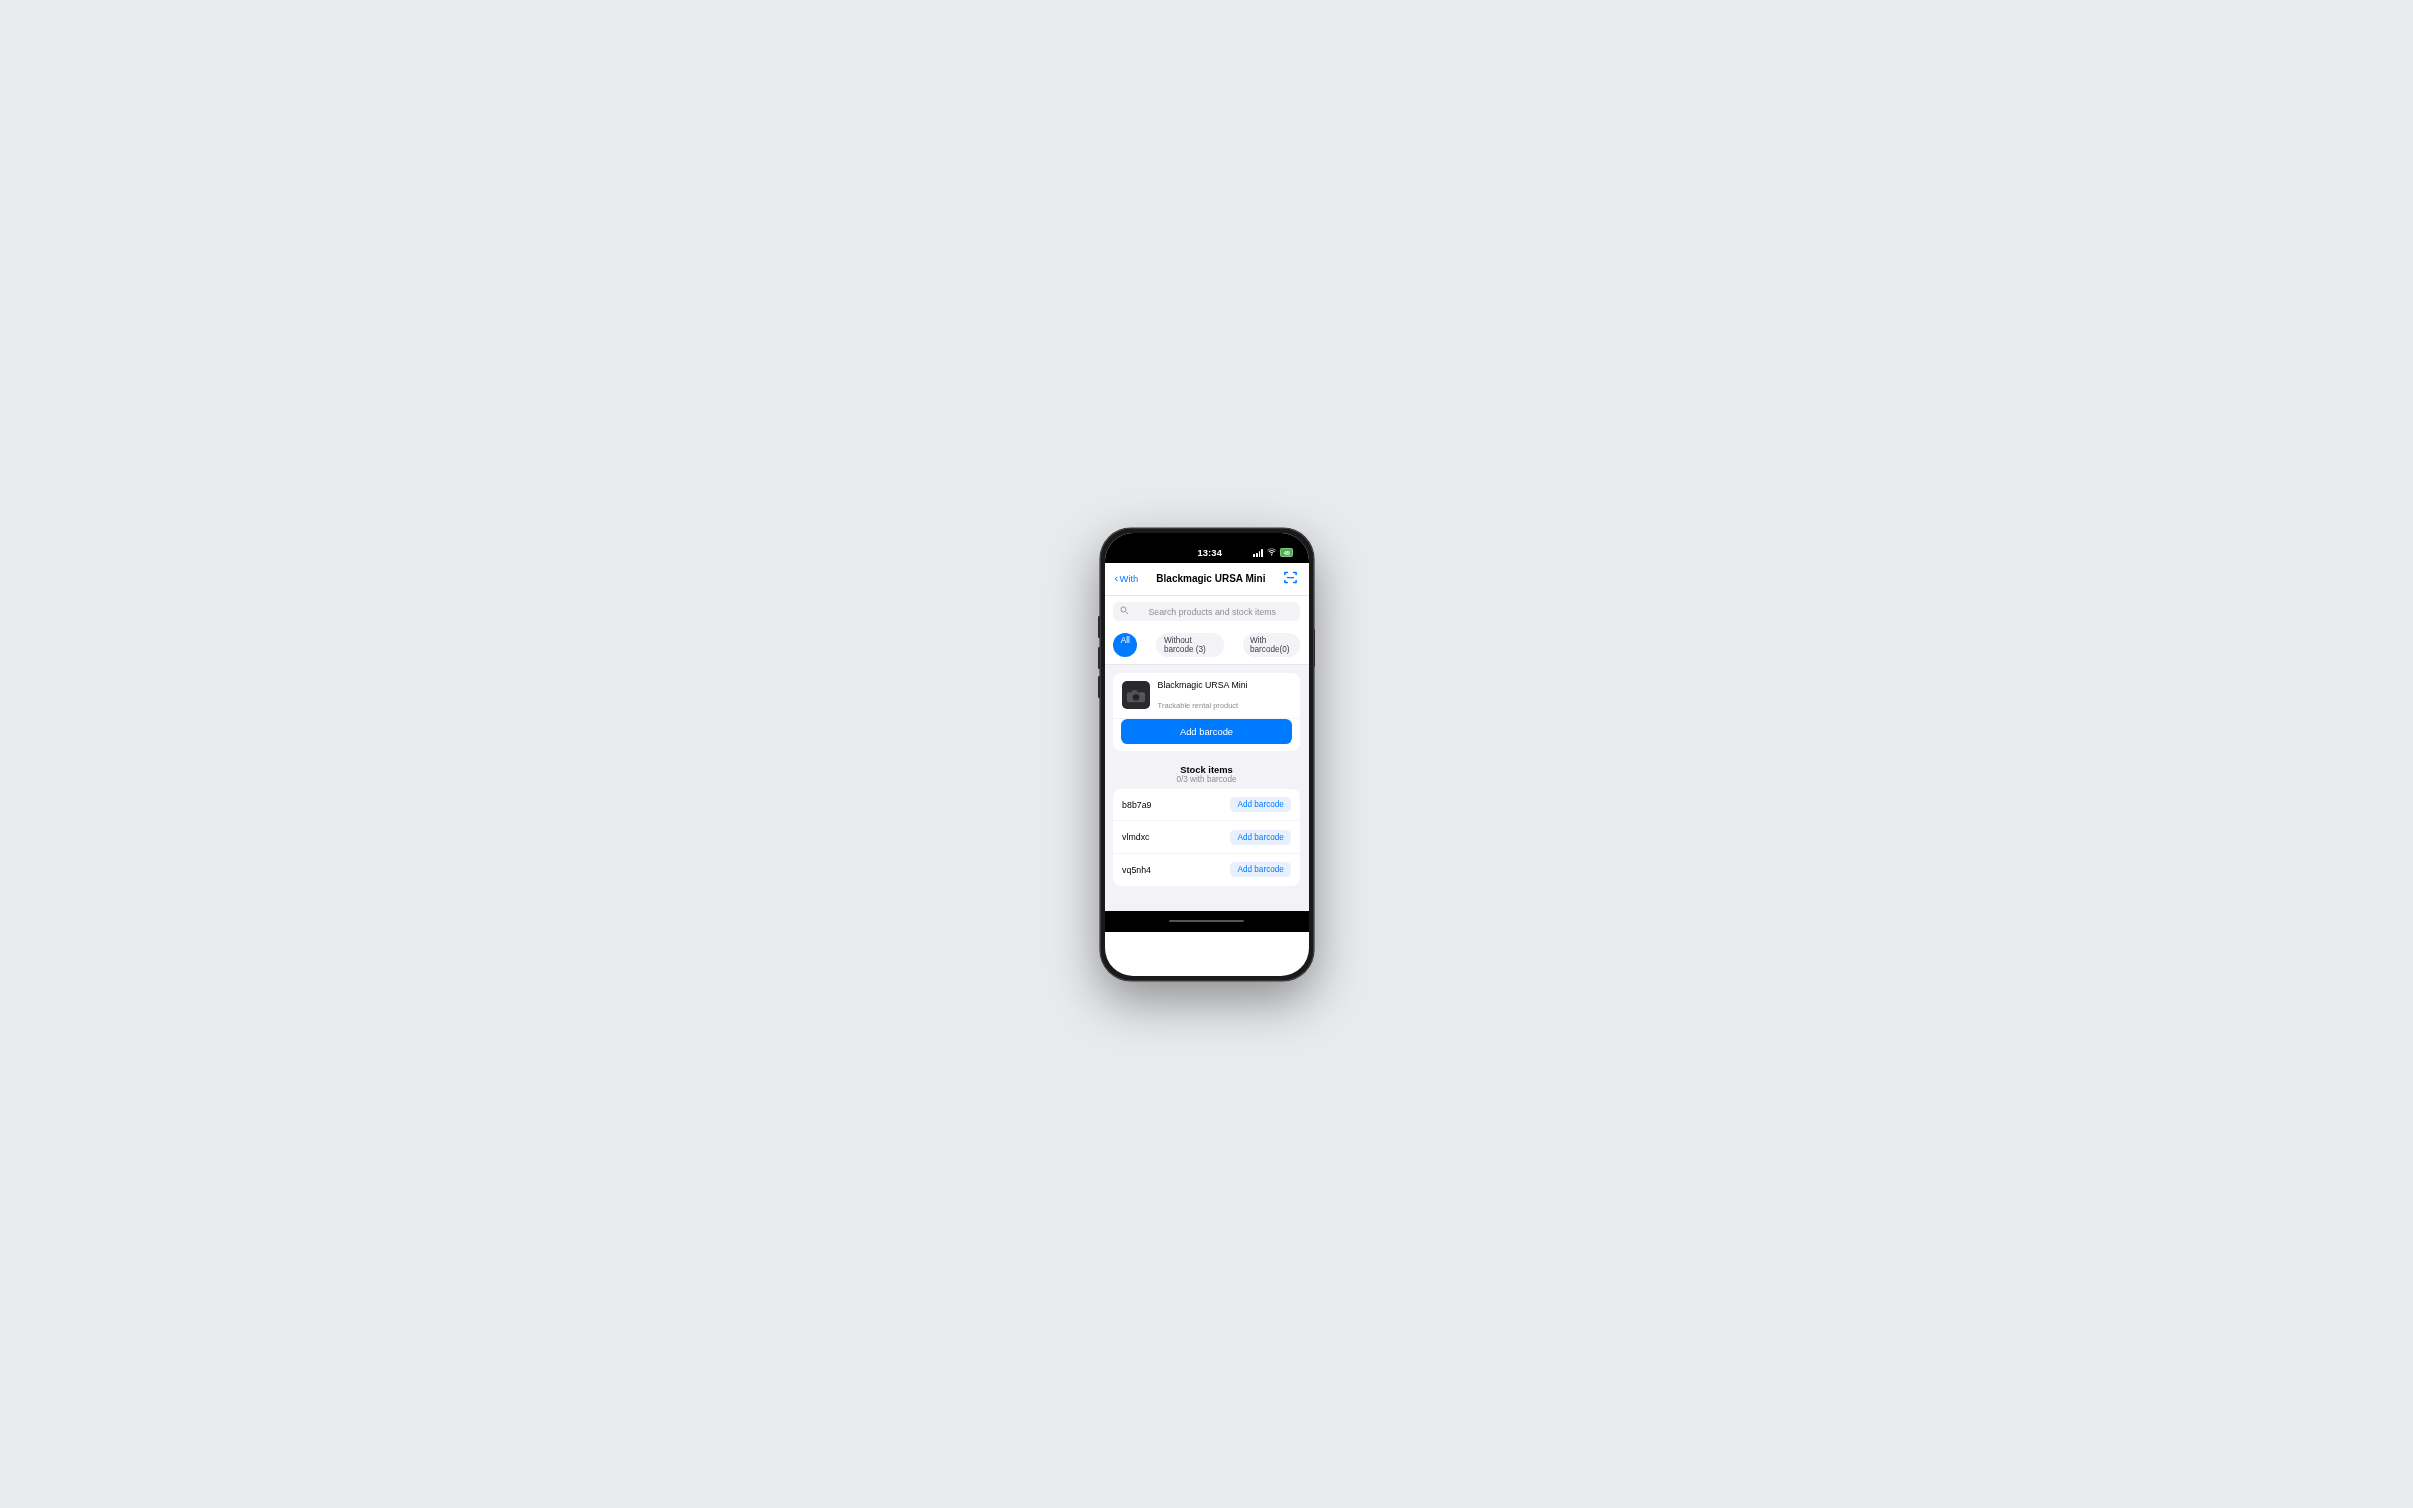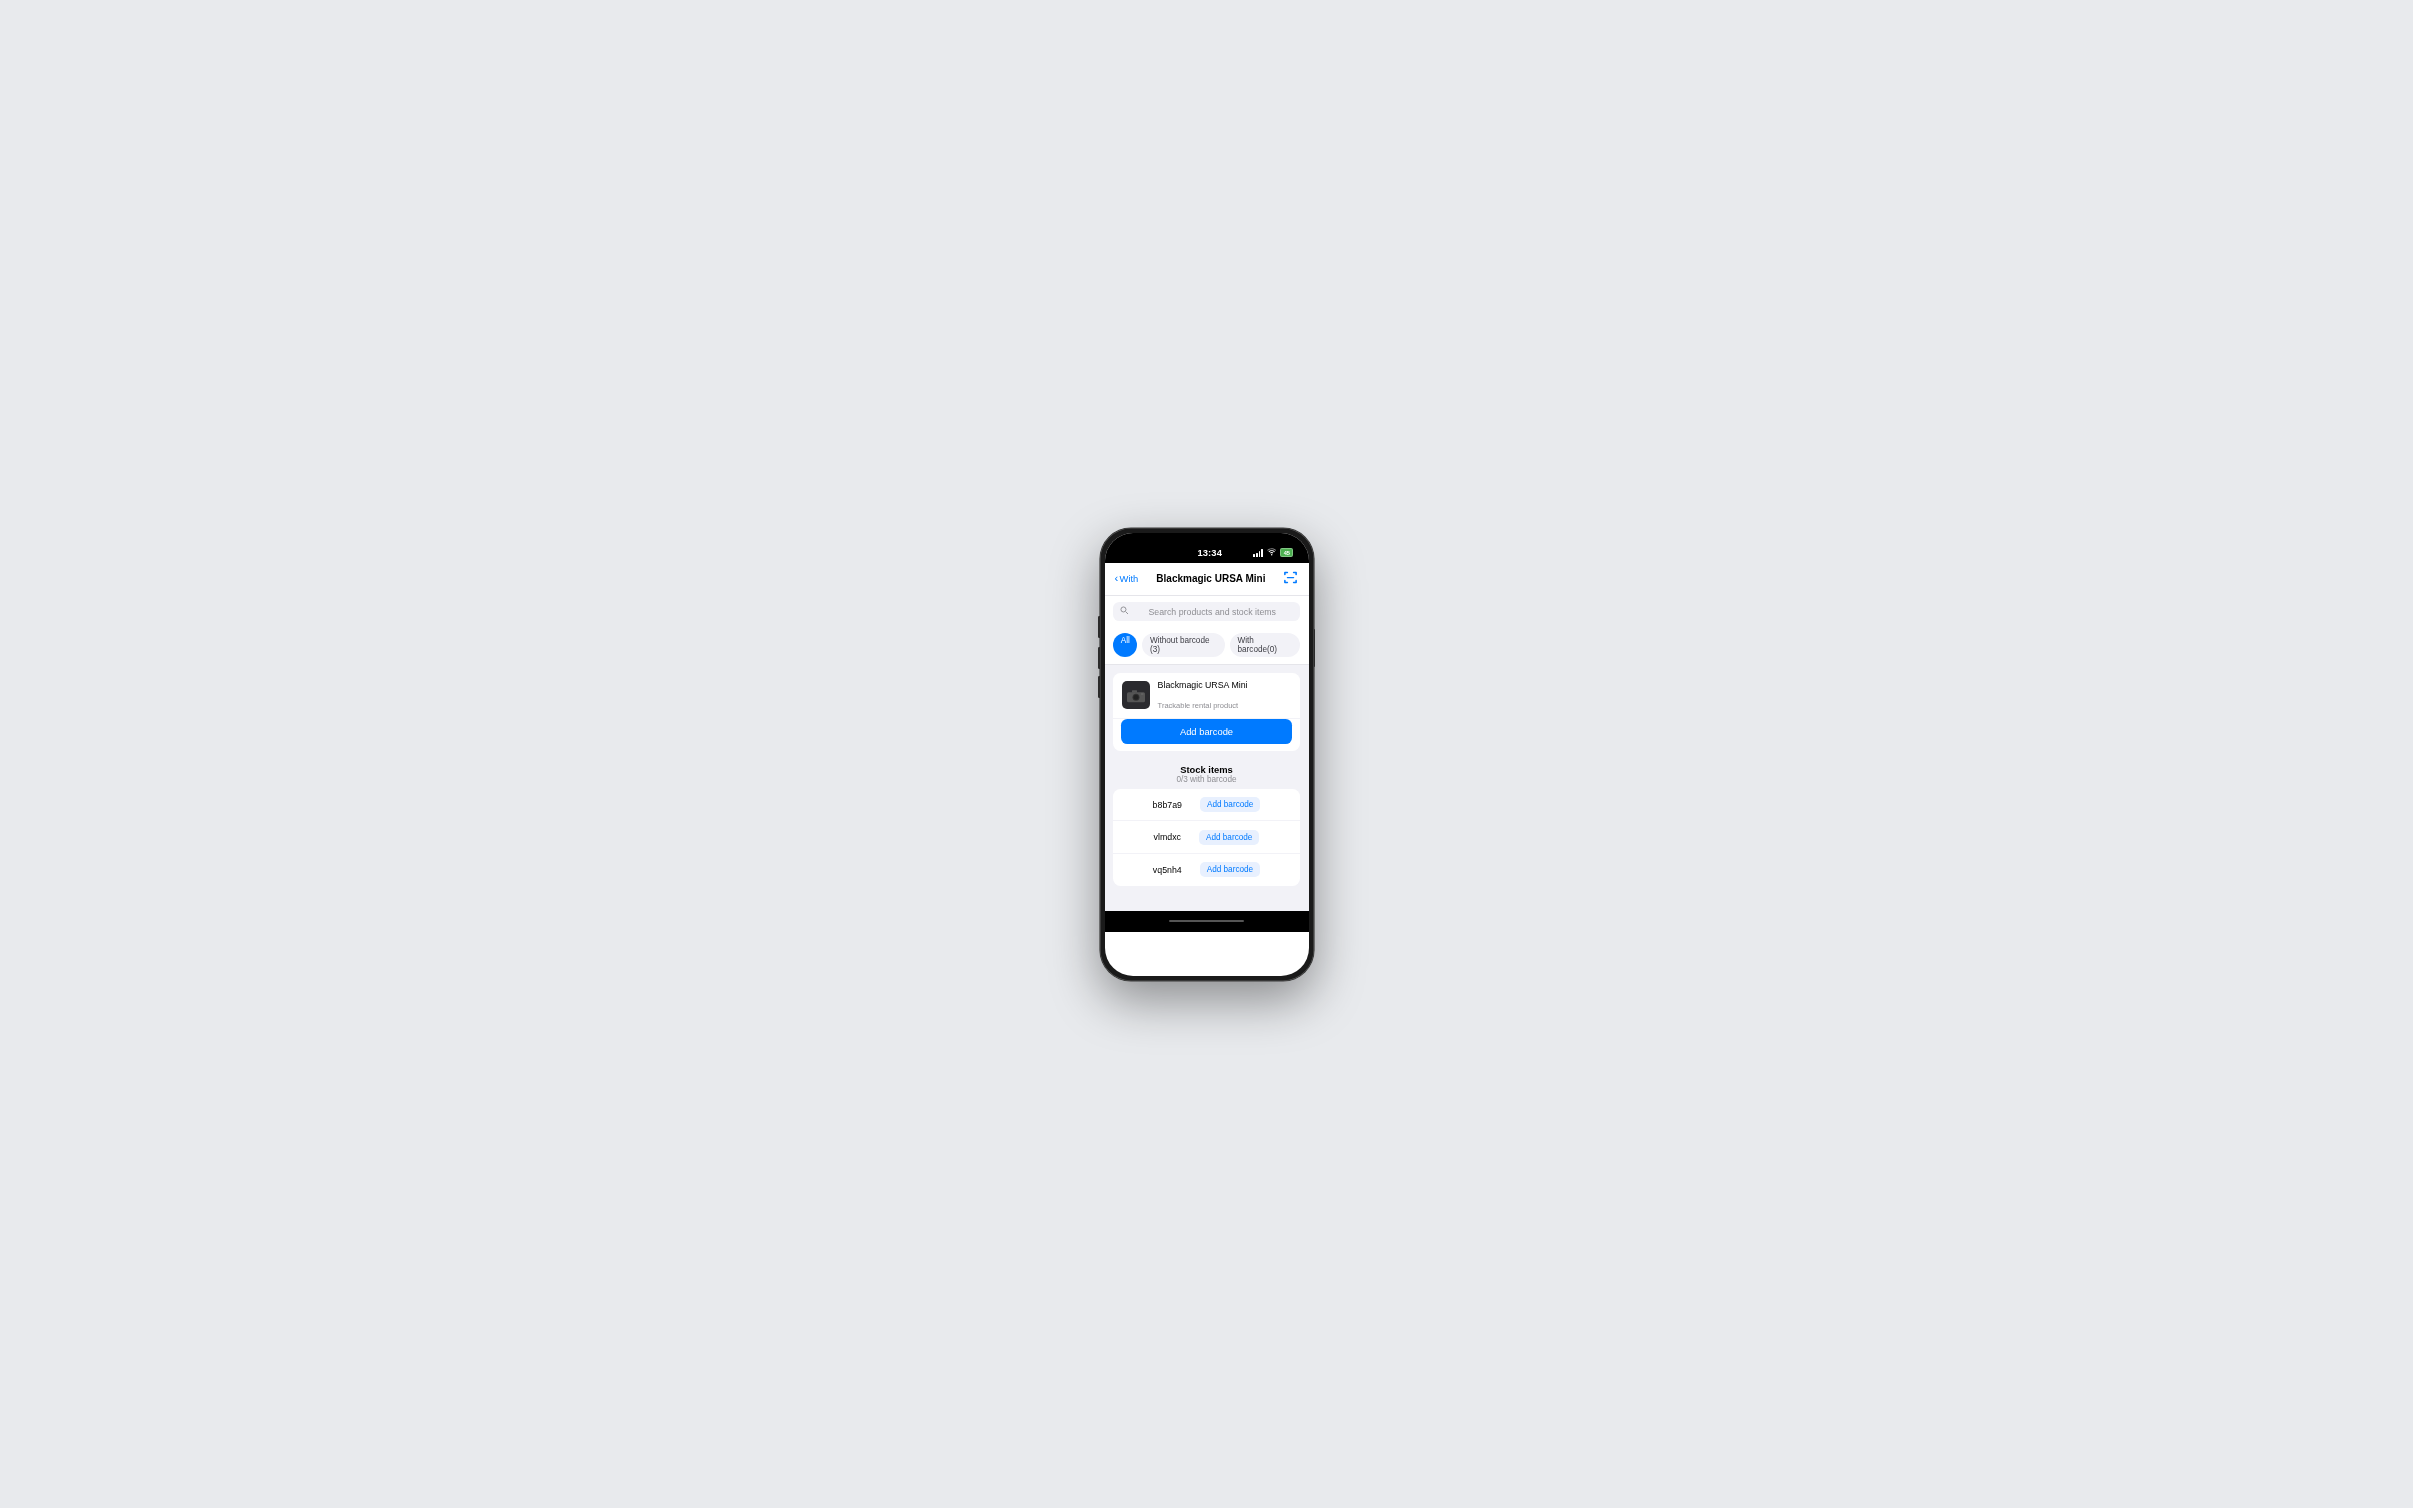--- a/index.html
+++ b/index.html
@@ -186,21 +186,21 @@
     .search-placeholder {
       color: #8e8e93;
       font-size: 8.8px;
     }
 
     
     .filter-tabs {
       background: #fff;
       padding: 5px 8.8px 7.5px;
       display: flex;
-      gap: 5px;
+      gap: 19px;
       border-bottom: 0.6px solid #e5e5ea;
     }
 
     .filter-tab {
       padding: 3.1px 7.5px;
       border-radius: 12.6px;
       font-size: 8.2px;
       cursor: pointer;
     }
 
@@ -289,21 +289,21 @@
     }
 
     .stock-list {
       background: #fff;
       border-radius: 7.5px;
       overflow: hidden;
     }
 
     .stock-item {
       display: flex;
-      justify-content: center;
+      justify-content: space-between;
       align-items: center;
       padding: 8.2px 8.8px;
       border-bottom: 0.6px solid #f2f2f7;
       gap: 18px;
     }
 
     .stock-item:last-child {
       border-bottom: none;
     }
 

